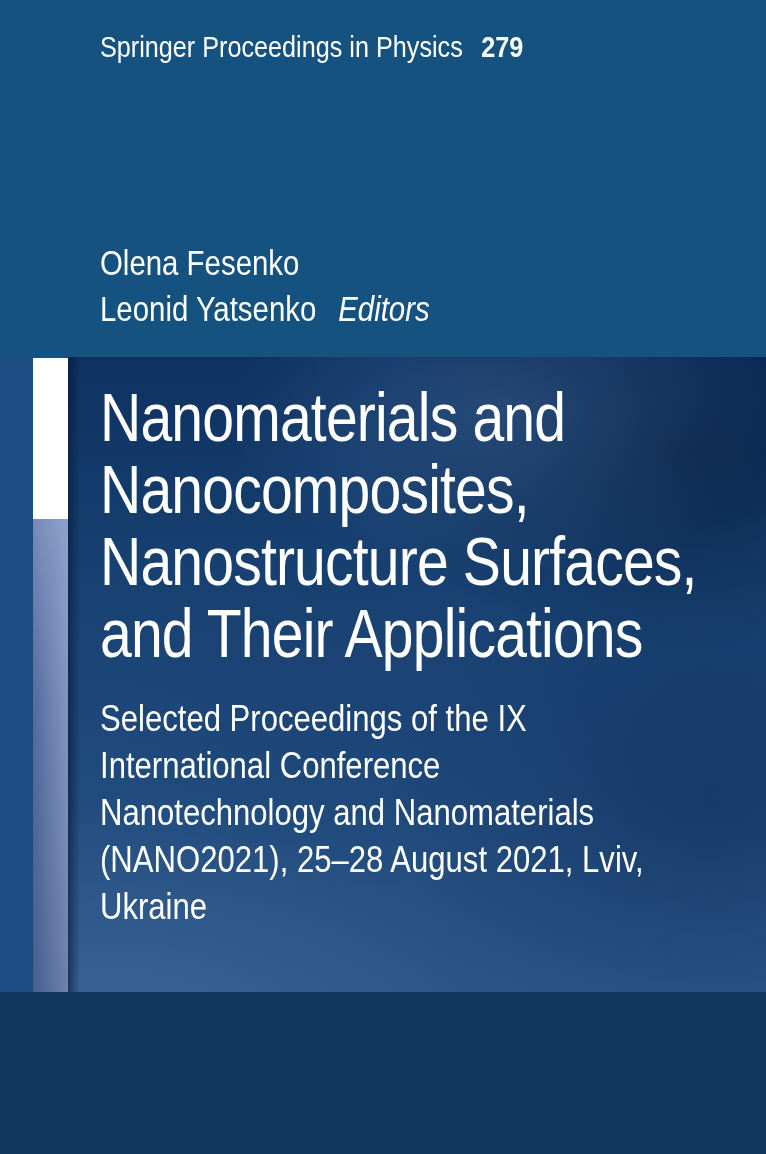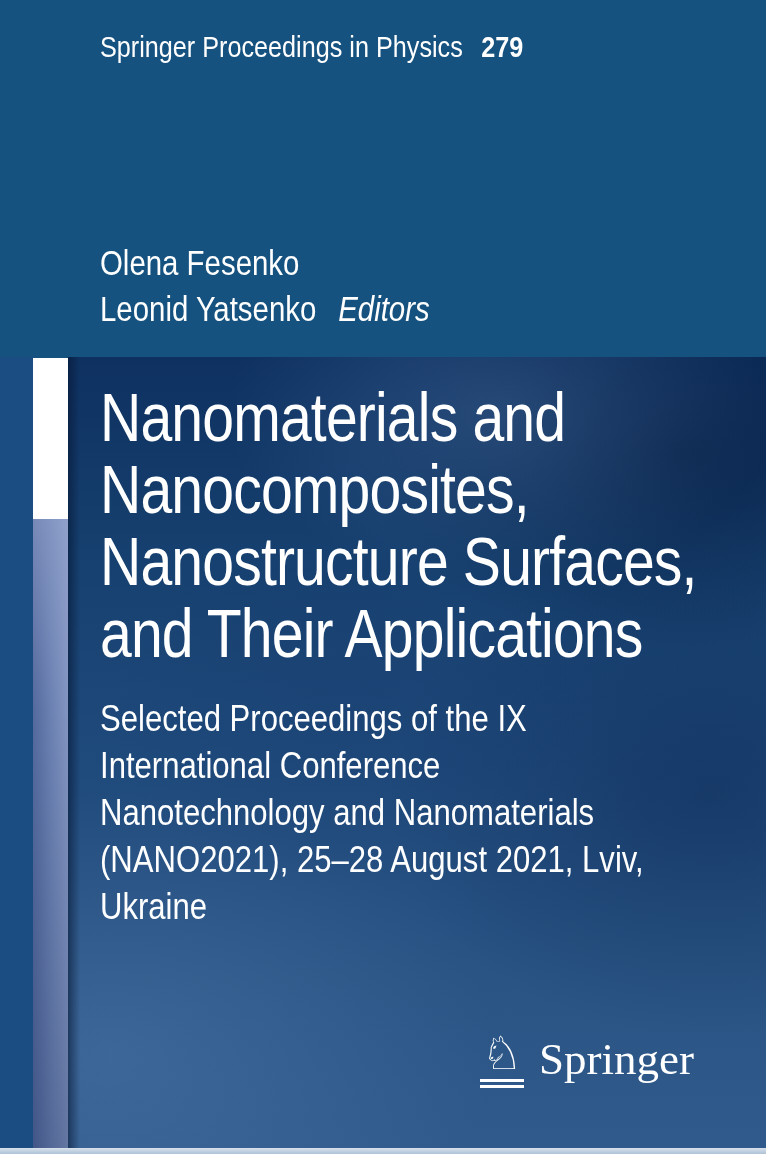--- a/index.html
+++ b/index.html
@@ -4,21 +4,21 @@
 <style>
   html, body {
     margin: 0; padding: 0;
     width: 766px; height: 1154px;
     font-family: "Liberation Sans", sans-serif;
     background: #10355f;
     overflow: hidden;
   }
   #cover {
     position: relative;
-    width: 766px; height: 1154px;
+    width: 766px; height: 992px;
     overflow: hidden;
   }
   
   .header-area {
     position: absolute; left: 0; top: 0;
     width: 766px; height: 358px;
     background: #16527F;
   }
   .left-column {
     position: absolute; left: 0; top: 357px;

